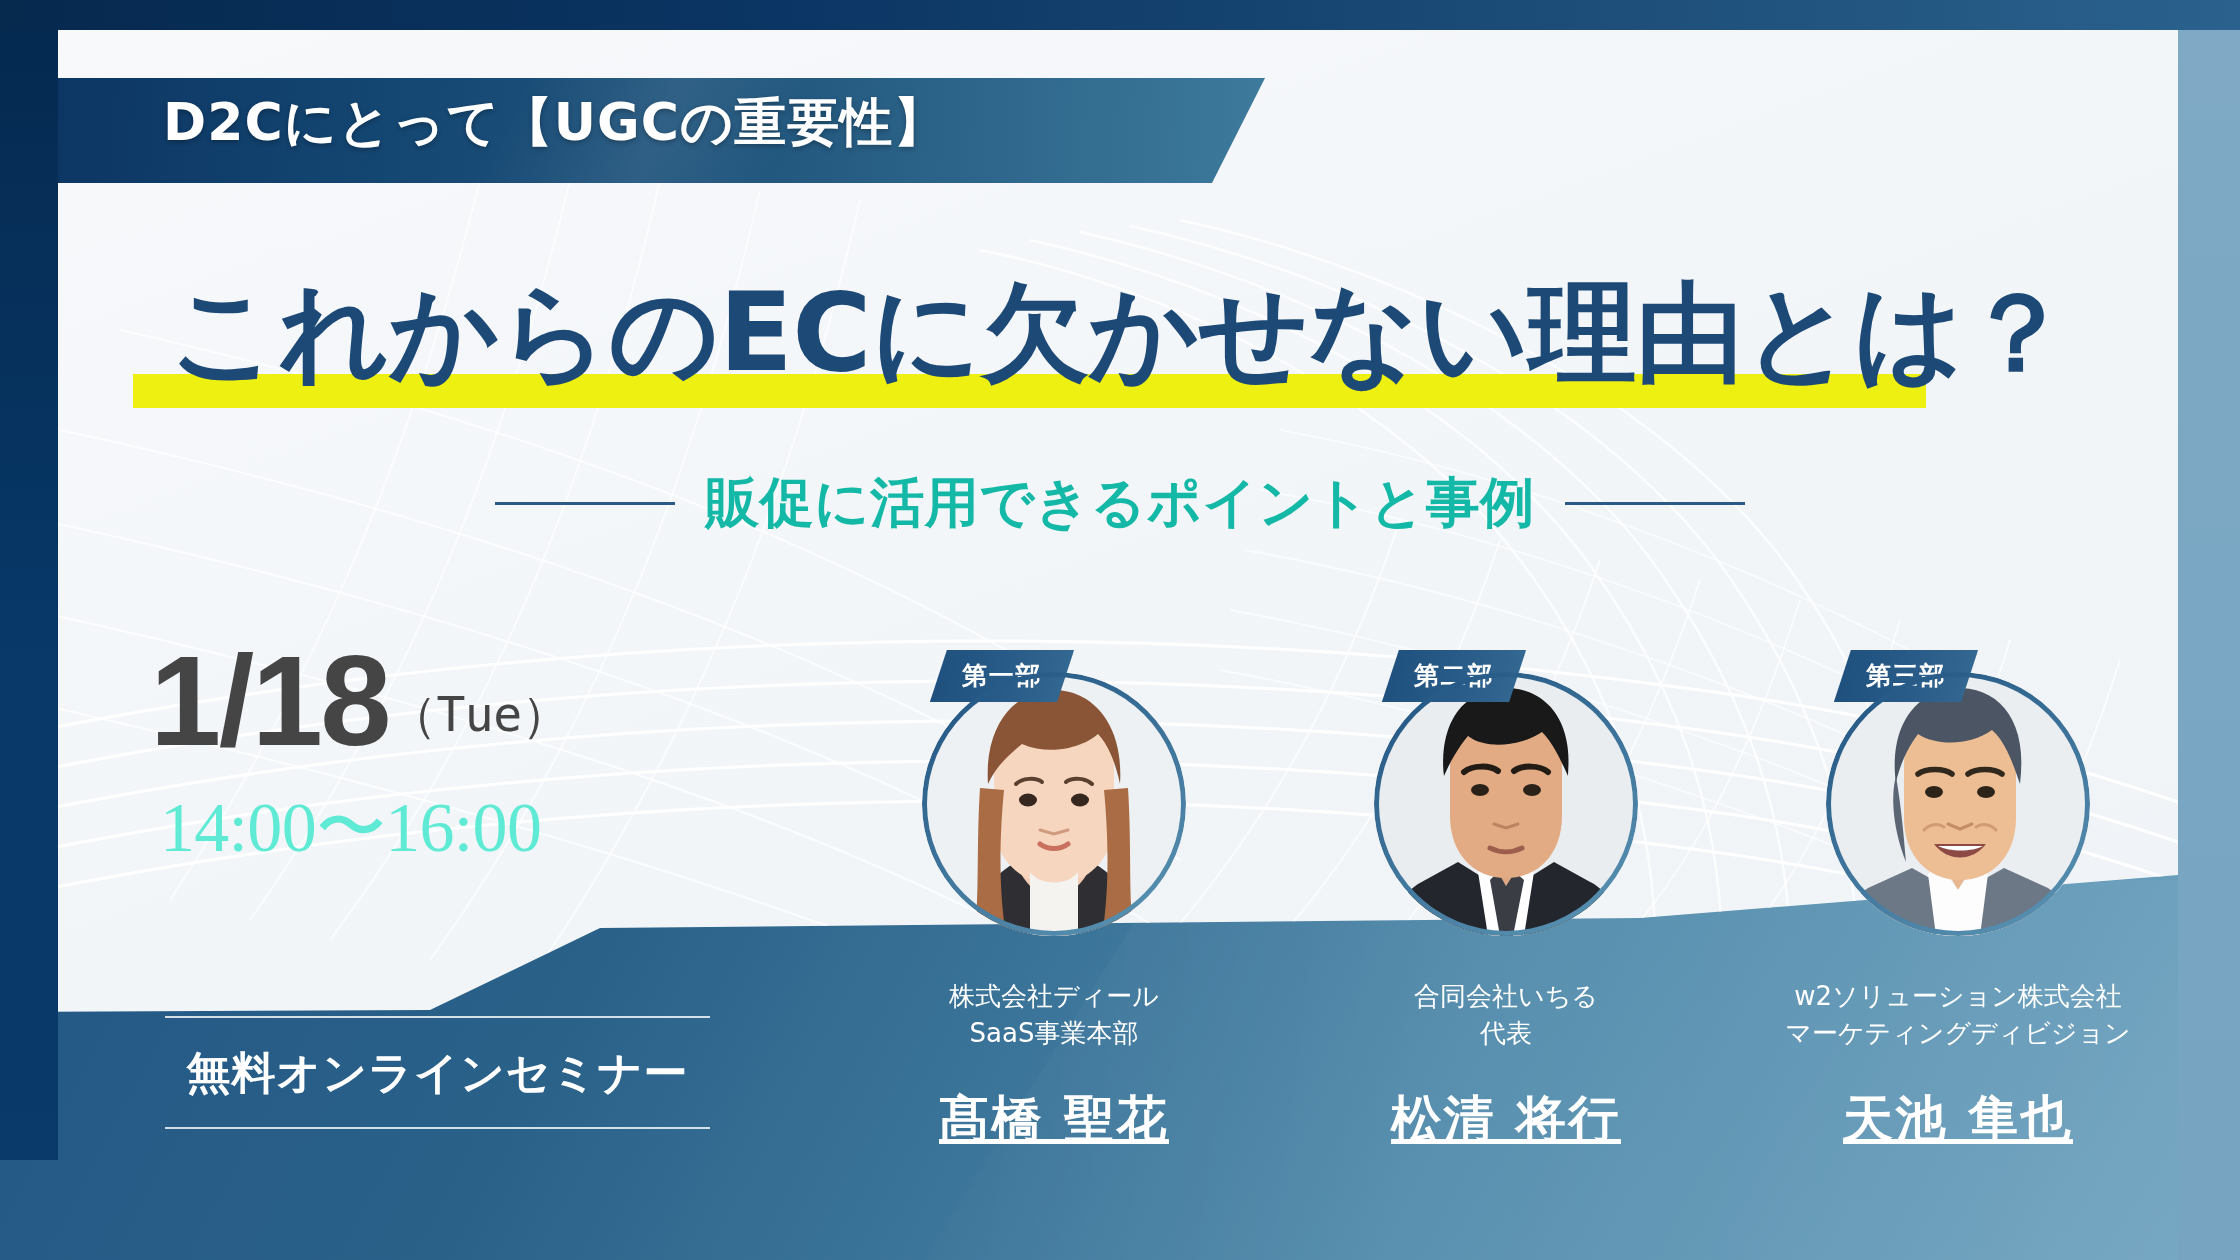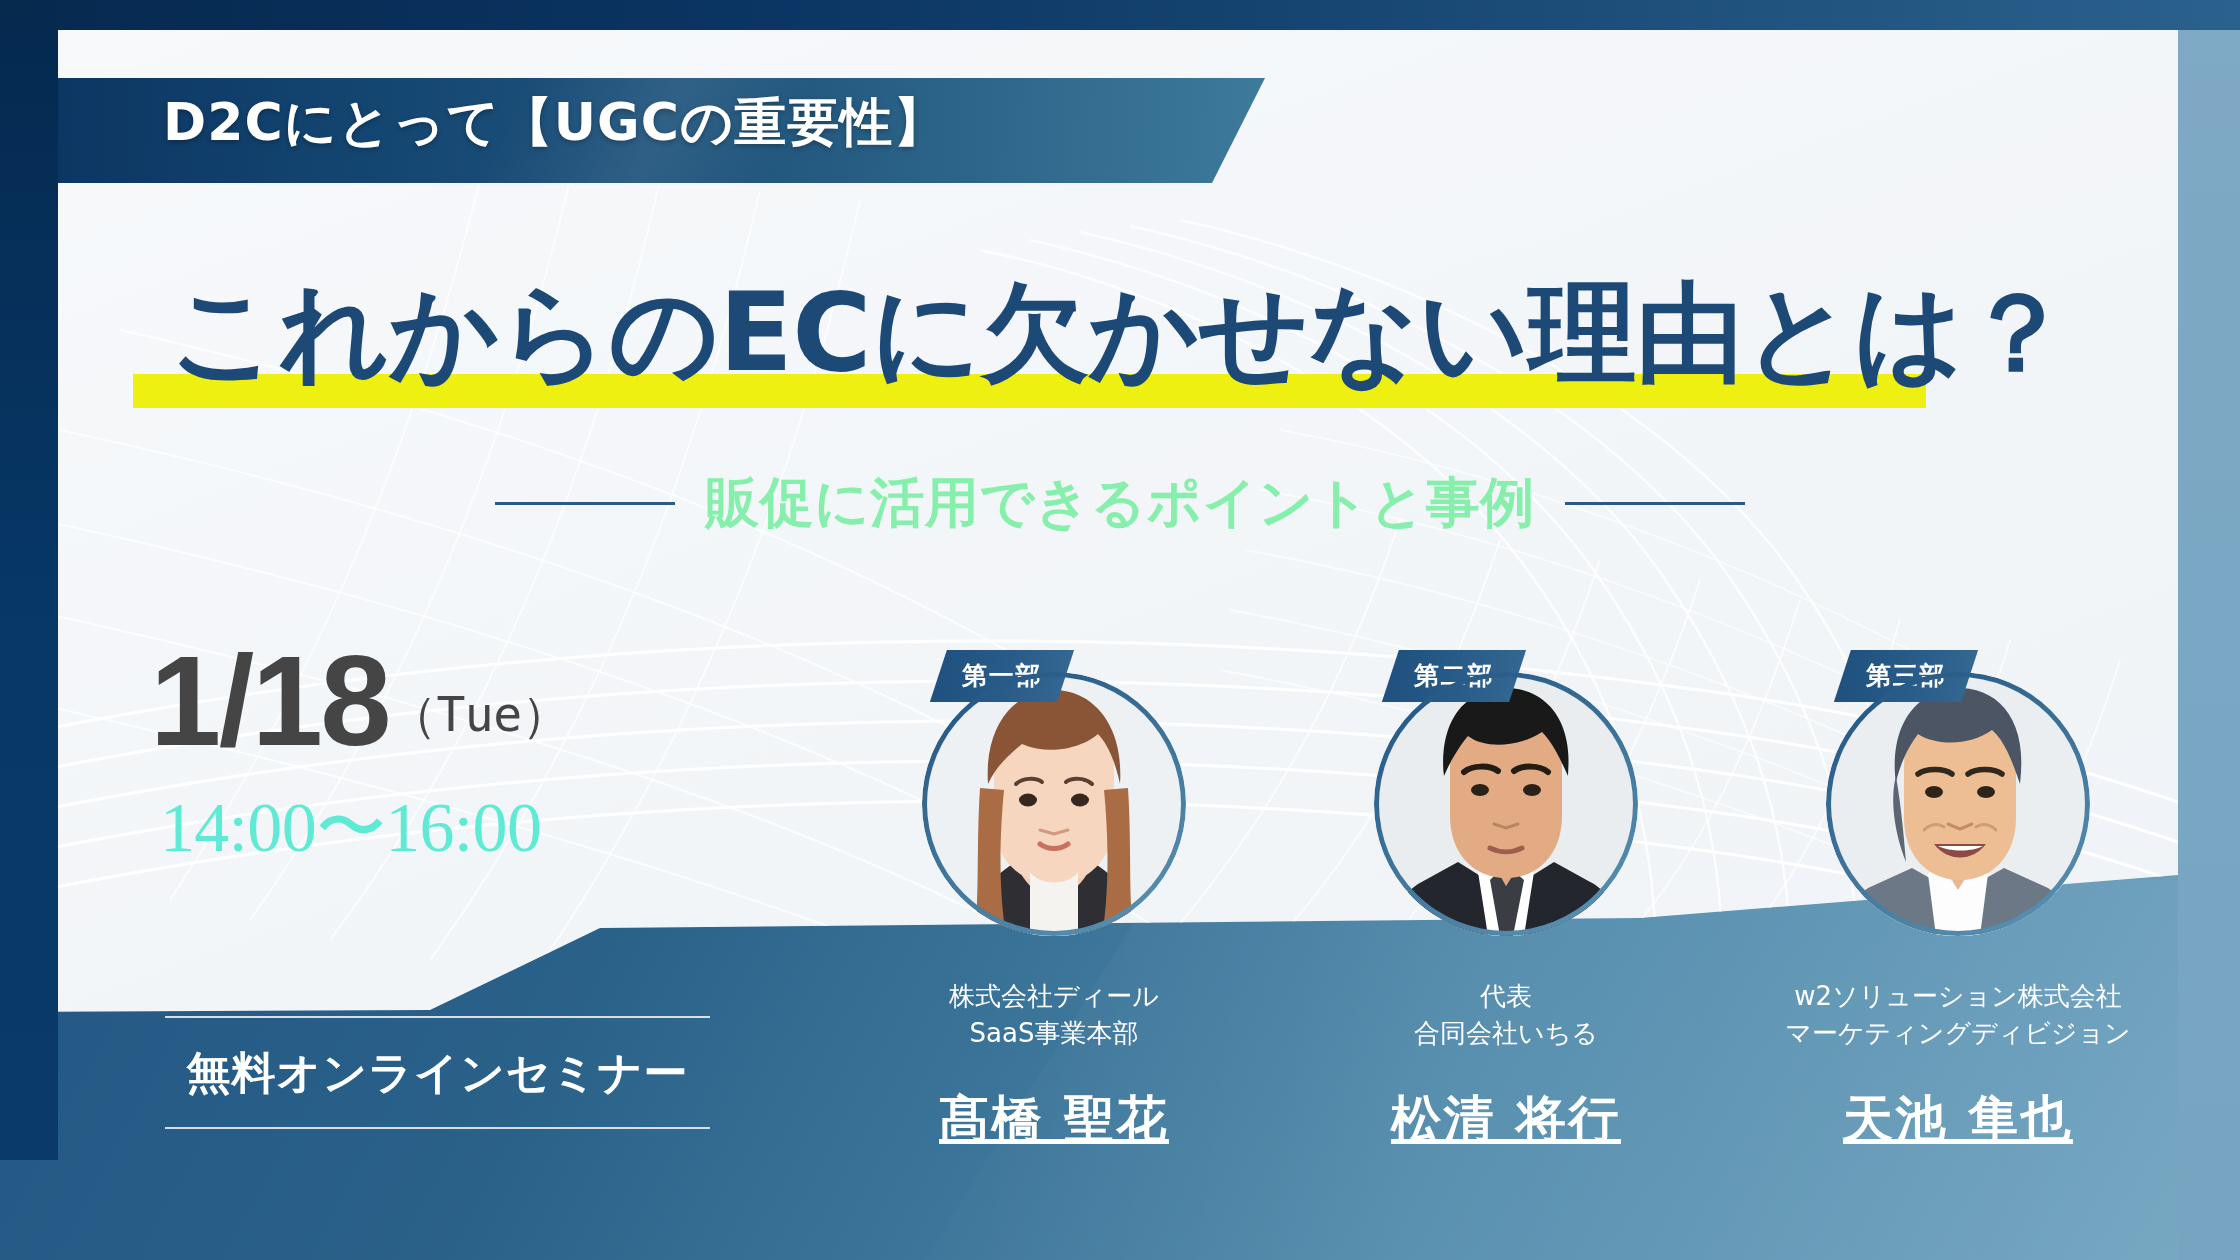--- a/index.html
+++ b/index.html
@@ -106,21 +106,21 @@
   }
 
   
   .subtitle-row {
     position:absolute; left:0; top:472px; width:2240px; height:62px;
     display:flex; align-items:center; justify-content:center; gap:30px;
     z-index:5;
   }
   .sub-rule { width:180px; height:3px; background:#2b5a86; flex:none; }
   .subtitle {
-    color:#86efac;
+    color:#14b8a6;
     font-size:54px; font-weight:800; letter-spacing:0.01em;
     white-space:nowrap;
     font-family:"DejaVu Sans","Liberation Sans",sans-serif;
   }
 
   
   .date-block { position:absolute; left:150px; top:640px; z-index:5; }
   .date-main {
     display:flex; align-items:flex-end; gap:0;
     color:#454545;
@@ -347,22 +347,22 @@
           <ellipse cx="106" cy="118" rx="9" ry="6" fill="#2a2118"></ellipse>
           <ellipse cx="158" cy="118" rx="9" ry="6" fill="#2a2118"></ellipse>
           <path d="M90 100 C98 93 116 93 124 99" stroke="#231c14" stroke-width="6" fill="none" stroke-linecap="round"></path>
           <path d="M140 99 C148 93 166 93 174 100" stroke="#231c14" stroke-width="6" fill="none" stroke-linecap="round"></path>
           <path d="M120 152 L132 156 L144 152" stroke="#bb8461" stroke-width="3" fill="none" stroke-linecap="round"></path>
           <path d="M116 176 C126 181 138 181 148 176" stroke="#9d5e4d" stroke-width="5" fill="none" stroke-linecap="round"></path>
         </svg>
       </div>
       <div class="avatar-ring" style="top:22px;left:50%;transform:translateX(-50%);width:264px;height:264px;"></div>
       <div class="sp-org">
+        <div>合同会社いちる</div>
         <div>代表</div>
-        <div>合同会社いちる</div>
       </div>
       <div class="sp-name">松清 将行</div>
     </div>
 
     <div class="speaker">
       <div class="badge">
         <span class="badge-txt">第三部</span>
       </div>
       <div class="avatar">
         <svg viewBox="0 0 264 264">

